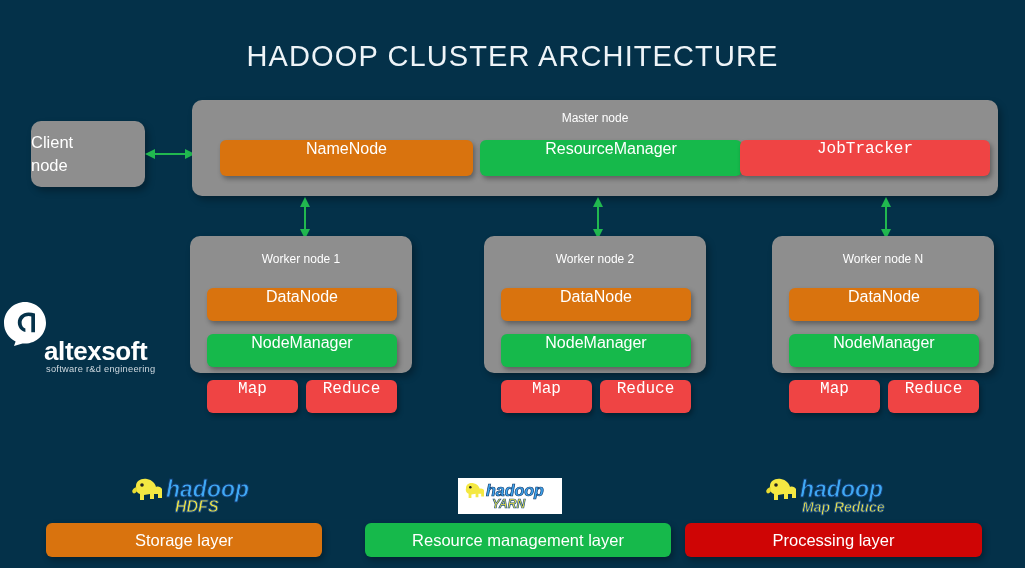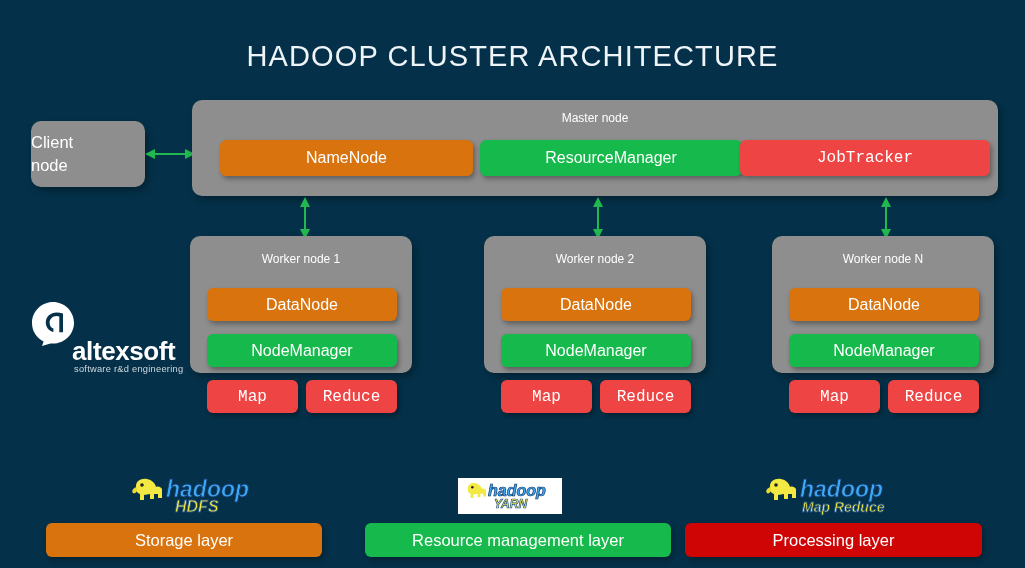--- a/index.html
+++ b/index.html
@@ -51,21 +51,21 @@
     color: #ffffff;
     font-size: 12px;
     font-weight: 400;
   }
 
   .chip {
     position: absolute;
     border-radius: 6px;
     color: #ffffff;
     display: flex;
-    align-items: center;
+    align-items: flex-start;
     justify-content: center;
     font-size: 16px;
     box-shadow: 2px 3px 5px rgba(0,0,0,0.33);
     white-space: nowrap;
   }
   .chip.orange { background: #d9730e; }
   .chip.green  { background: #16b94b; }
   .chip.red    { background: #ef4444; font-family: Liberation Mono, monospace; }
 
   
@@ -104,21 +104,21 @@
   .worker .node-title { top: 16px; }
 
   
   .arrow-h, .arrow-v {
     position: absolute;
   }
 
   
   #altexsoft-logo {
     position: absolute;
-    left: 30px;
+    left: 2px;
     top: 292px;
     width: 160px;
     height: 80px;
   }
   #altexsoft-name {
     position: absolute;
     left: 42px;
     top: 36px;
     color: #ffffff;
     font-size: 26px;
@@ -150,21 +150,21 @@
   #bar-storage  { left: 46px;  width: 276px; background: #d9730e; }
   #bar-resource { left: 365px; width: 306px; background: #16b94b; }
   #bar-process  { left: 685px; width: 297px; background: #cf0505; }
 
   .hadoop-logo {
     position: absolute;
     top: 466px;
     height: 42px;
     display: flex;
     align-items: center;
-    justify-content: flex-end;
+    justify-content: center;
   }
   #logo-hdfs   { left: 128px; width: 140px; }
   #logo-yarn   { left: 458px; width: 104px; background: #ffffff; top: 470px; height: 36px; }
   #logo-mapred { left: 762px; width: 152px; }
 </style>
 </head>
 <body>
 
 <div id="stage">
 

